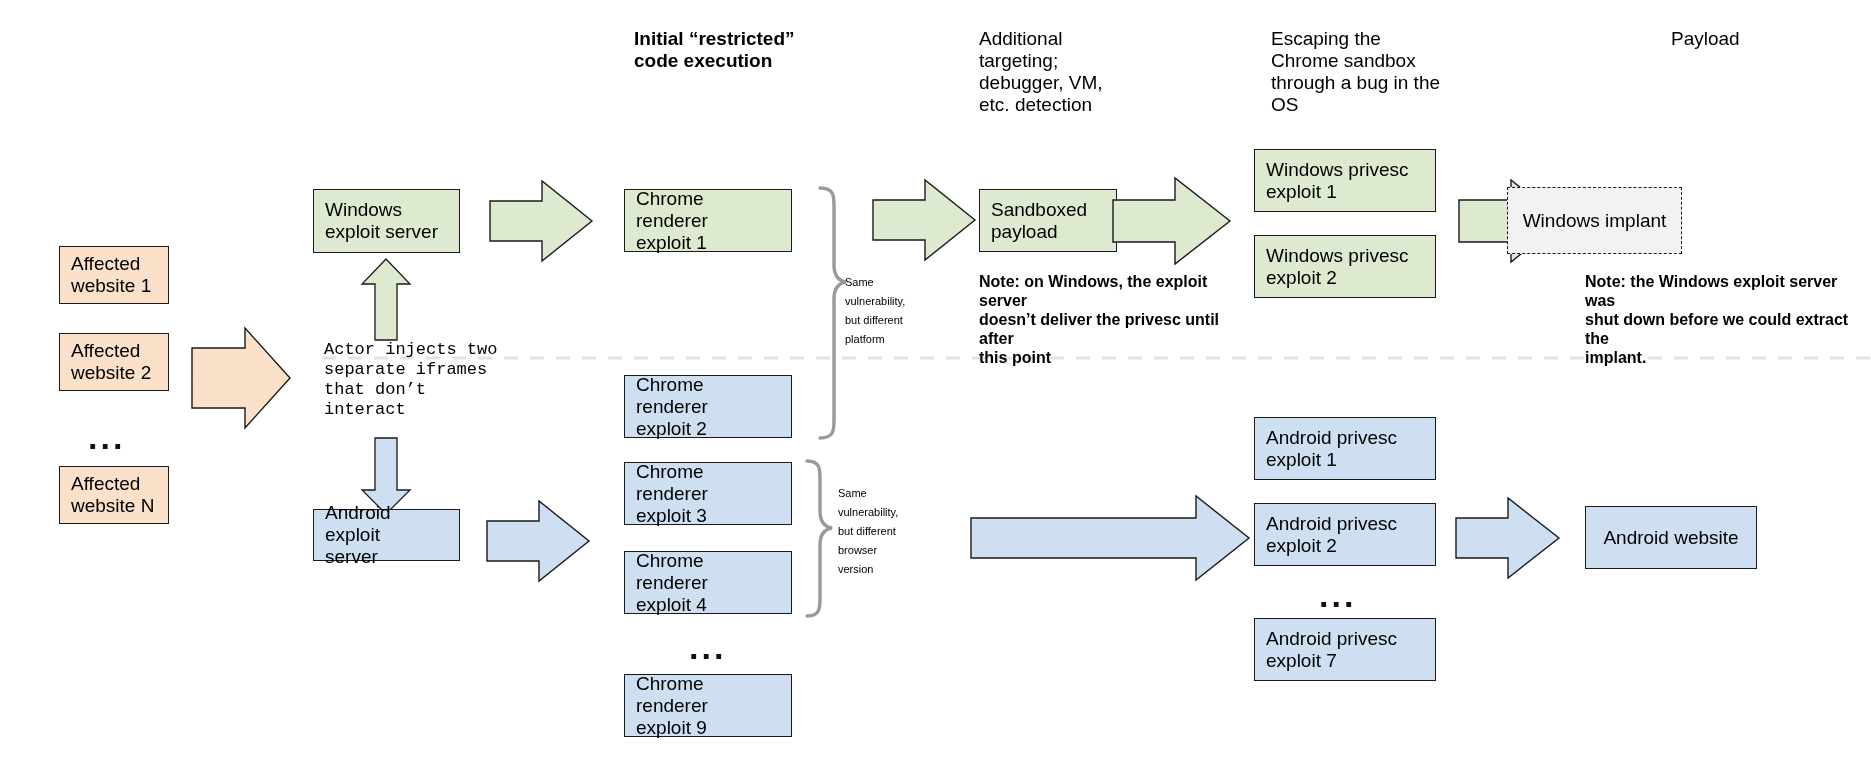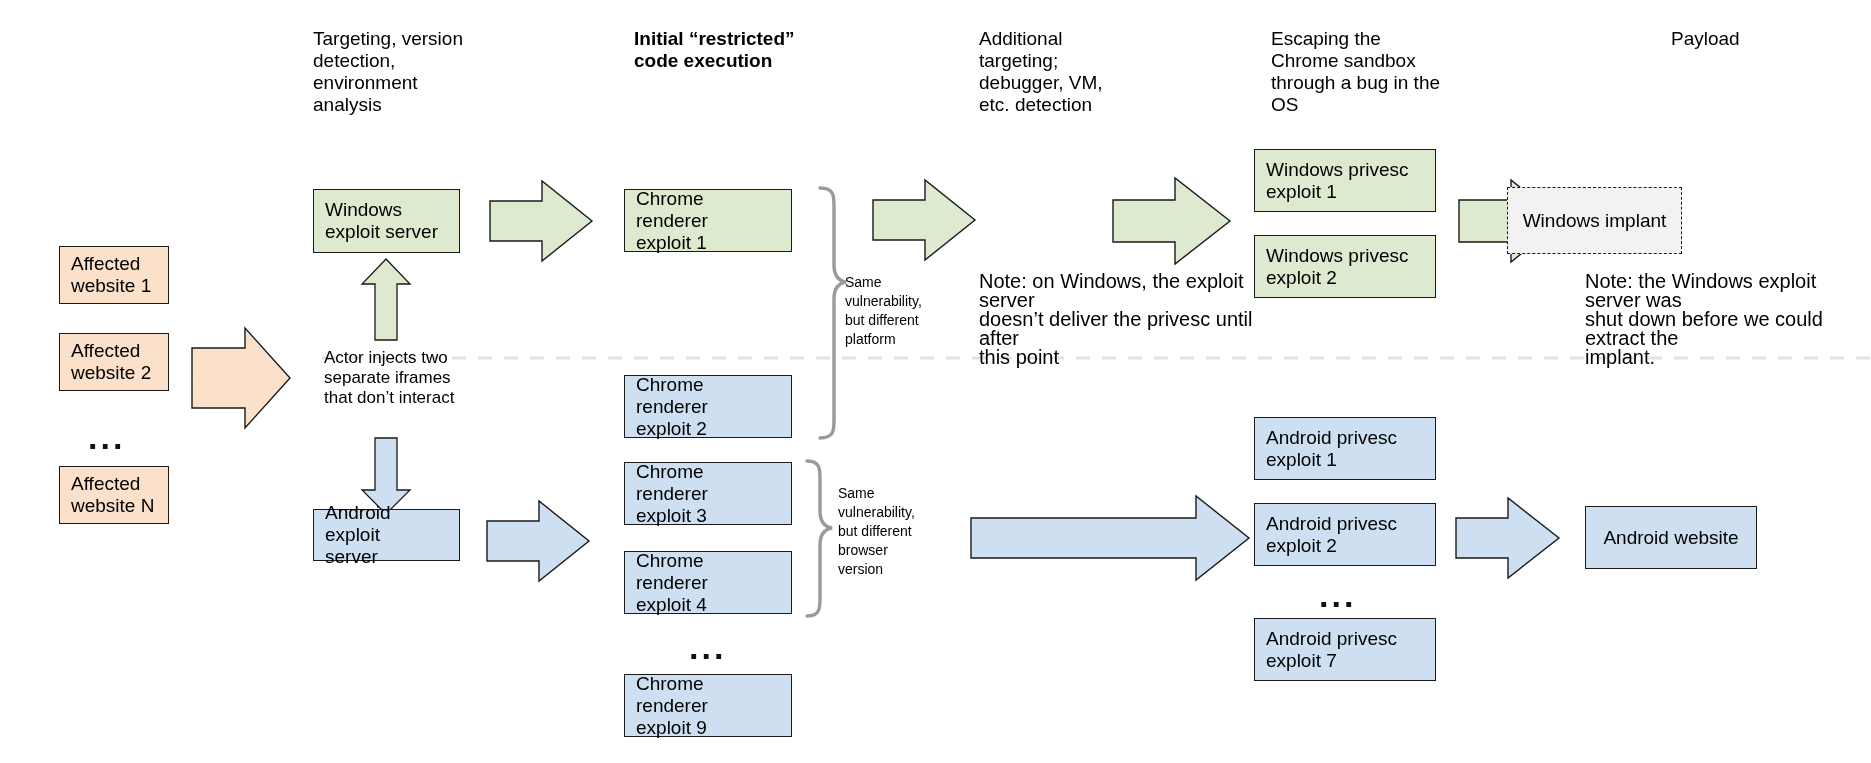--- a/index.html
+++ b/index.html
@@ -43,26 +43,27 @@
   .fill-orange { background: #fbe0ca; }
   .fill-green  { background: #ddeacf; }
   .fill-blue   { background: #cddff1; }
   .fill-dashed {
     background: #f2f2f2;
     border: 1.6px dashed #1a1a1a;
   }
 
   
   .note {
-    font-size: 20px;
+    font-size: 16px;
     line-height: 19px;
     white-space: pre-line;
+    font-weight: bold;
   }
   .annot {
-    font-size: 14px;
+    font-size: 11px;
     line-height: 19px;
     white-space: pre-line;
   }
   .caption {
     font-size: 17px;
     line-height: 20px;
     white-space: pre-line;
   }
 
   
@@ -75,24 +76,20 @@
   }
 
   
   svg.overlay { position: absolute; left: 0; top: 0; overflow: visible; }
 </style>
 </head>
 <body>
 
 <div id="canvas">
 
-  <div class="abs col-header" style="left:313px; top:28px; width:200px;">Targeting, version
-detection,
-environment
-analysis</div>
 
   <div class="abs col-header" style="left:634px; top:28px; width:220px;font-weight:bold;">Initial “restricted”
 code execution</div>
 
   <div class="abs col-header" style="left:979px; top:28px; width:200px;">Additional
 targeting;
 debugger, VM,
 etc. detection</div>
 
   <div class="abs col-header" style="left:1271px; top:28px; width:210px;">Escaping the
@@ -114,21 +111,21 @@
 
   <div class="abs ellipsis" style="left:88px; top:420px;">...</div>
 
   <div class="abs node fill-orange" style="left:59px; top:466px; width:110px; height:58px;">Affected
 website N</div>
 
   <svg class="overlay" width="1871" height="763">
     <polygon points="192,348 245,348 245,328 290,378 245,428 245,408 192,408" fill="#fbe0ca" stroke="#1a1a1a" stroke-width="1.4" stroke-linejoin="miter"></polygon>
   </svg>
 
-  <div class="abs caption" style="left:324px; top:348px; width:185px;">Actor injects two
+  <div class="abs caption" style="left:324px; top:340px; width:185px;font-family:Liberation Mono, monospace;">Actor injects two
 separate iframes
 that don’t interact</div>
 
   <svg class="overlay" width="1871" height="763">
     <polygon points="386,265 386,310 369,310 386,333 403,310 386,310" transform="translate(0,0)" fill="#ddeacf" stroke="#1a1a1a" stroke-width="1.3" style="display:none"></polygon>
     <polygon points="375,340 375,284 362,284 386,259 410,284 397,284 397,340" fill="#ddeacf" stroke="#1a1a1a" stroke-width="1.3" stroke-linejoin="miter"></polygon>
   </svg>
 
   <svg class="overlay" width="1871" height="763">
     <polygon points="375,438 375,490 362,490 386,514 410,490 397,490 397,438" fill="#cddff1" stroke="#1a1a1a" stroke-width="1.3" stroke-linejoin="miter"></polygon>
@@ -181,20 +178,22 @@
   <div class="abs annot" style="left:838px; top:484px; width:115px;">Same
 vulnerability,
 but different
 browser
 version</div>
 
   <svg class="overlay" width="1871" height="763">
     <polygon points="873,200 925,200 925,180 975,220 925,260 925,240 873,240" fill="#ddeacf" stroke="#1a1a1a" stroke-width="1.4" stroke-linejoin="miter"></polygon>
   </svg>
 
+  <div class="abs node fill-green" style="left:979px; top:189px; width:138px; height:63px;">Sandboxed
+payload</div>
 
   <div class="abs note" style="left:979px; top:272px; width:275px;">Note: on Windows, the exploit server
 doesn’t deliver the privesc until after
 this point</div>
 
   <svg class="overlay" width="1871" height="763">
     <polygon points="1113,200 1175,200 1175,178 1230,221 1175,264 1175,242 1113,242" fill="#ddeacf" stroke="#1a1a1a" stroke-width="1.4" stroke-linejoin="miter"></polygon>
   </svg>
 
   <div class="abs node fill-green" style="left:1254px; top:149px; width:182px; height:63px;">Windows privesc

